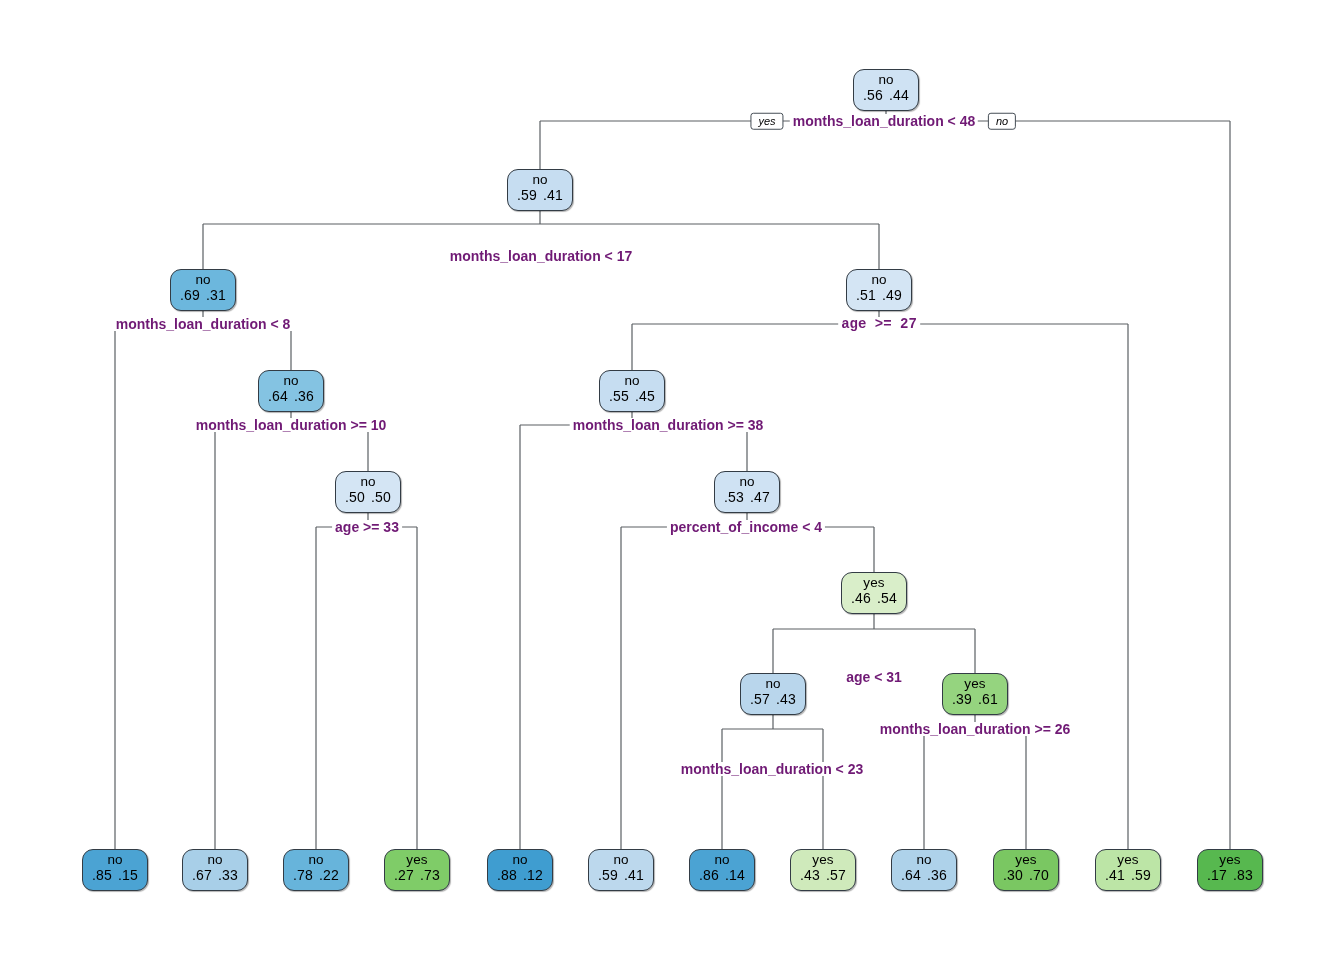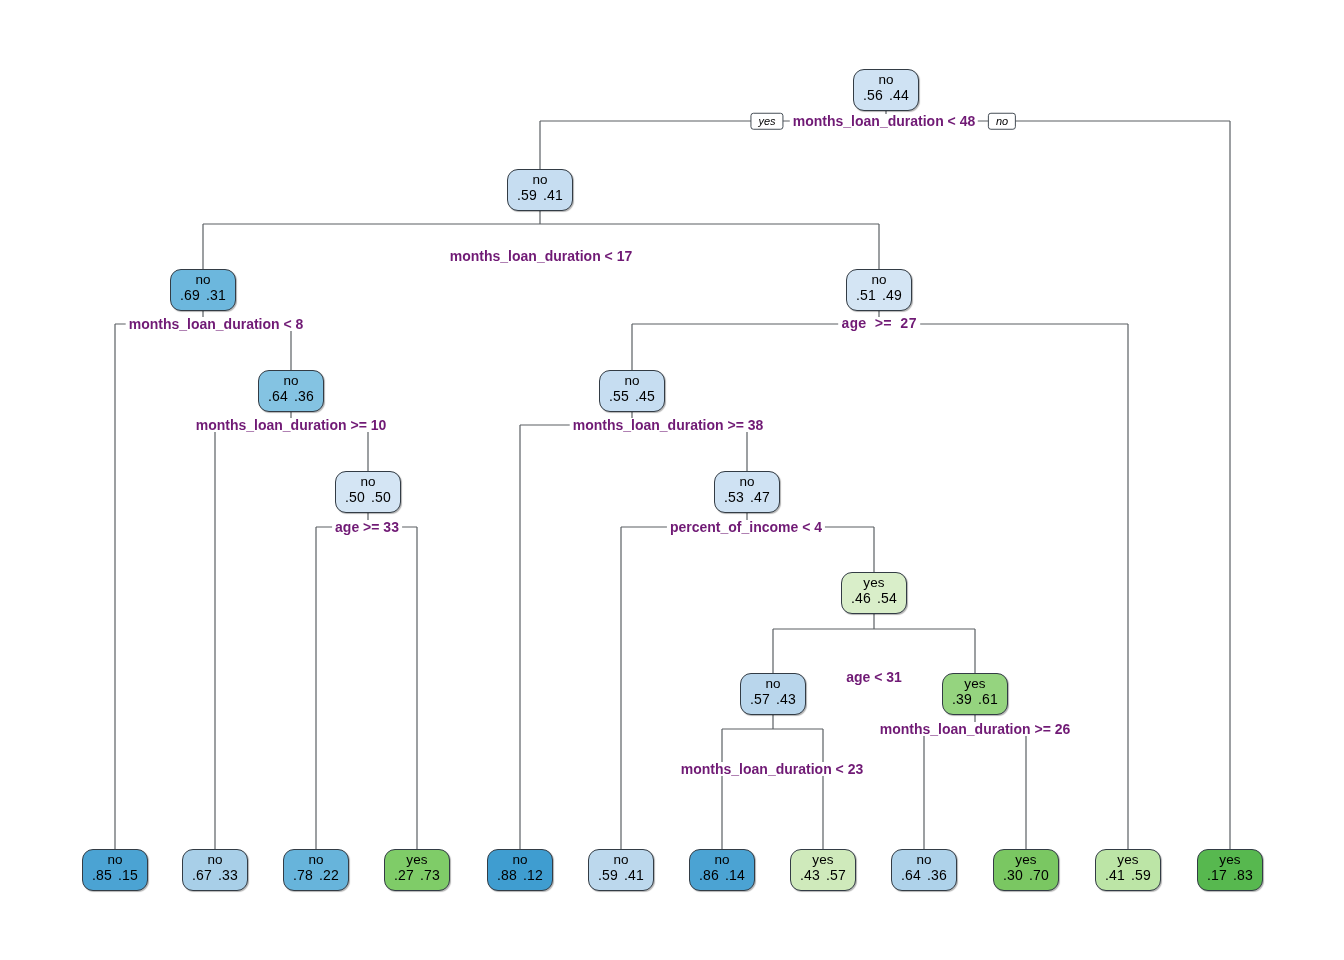--- a/index.html
+++ b/index.html
@@ -204,21 +204,21 @@
         <span class="probs"><span class="p1">.41</span><span class="p2">.59</span></span>
       </div>
       <div class="node" style="left: 1197px; top: 849px; width: 66px; height: 42px; background: rgb(87, 184, 79);">
         <span class="cls">yes</span>
         <span class="probs"><span class="p1">.17</span><span class="p2">.83</span></span>
       </div>
     </div>
   <div id="splits-layer">
       <div class="split-label" style="left: 884px; top: 121px;">months_loan_duration &lt; 48</div>
       <div class="split-label" style="left: 541px; top: 224px; margin-top: 32px;">months_loan_duration &lt; 17</div>
-      <div class="split-label" style="left: 216px; top: 324px;">months_loan_duration &lt; 8</div>
+      <div class="split-label" style="left: 203px; top: 324px;">months_loan_duration &lt; 8</div>
       <div class="split-label" style="left: 879px; top: 324px; font-family: Liberation Mono, monospace;">age &gt;= 27</div>
       <div class="split-label" style="left: 291px; top: 425px;">months_loan_duration &gt;= 10</div>
       <div class="split-label" style="left: 668px; top: 425px;">months_loan_duration &gt;= 38</div>
       <div class="split-label" style="left: 367px; top: 527px;">age &gt;= 33</div>
       <div class="split-label" style="left: 746px; top: 527px;">percent_of_income &lt; 4</div>
       <div class="split-label" style="left: 874px; top: 629px; margin-top: 48px;">age &lt; 31</div>
       <div class="split-label" style="left: 772px; top: 769px;">months_loan_duration &lt; 23</div>
       <div class="split-label" style="left: 975px; top: 729px;">months_loan_duration &gt;= 26</div>
     </div>
   <div id="chips-layer">

